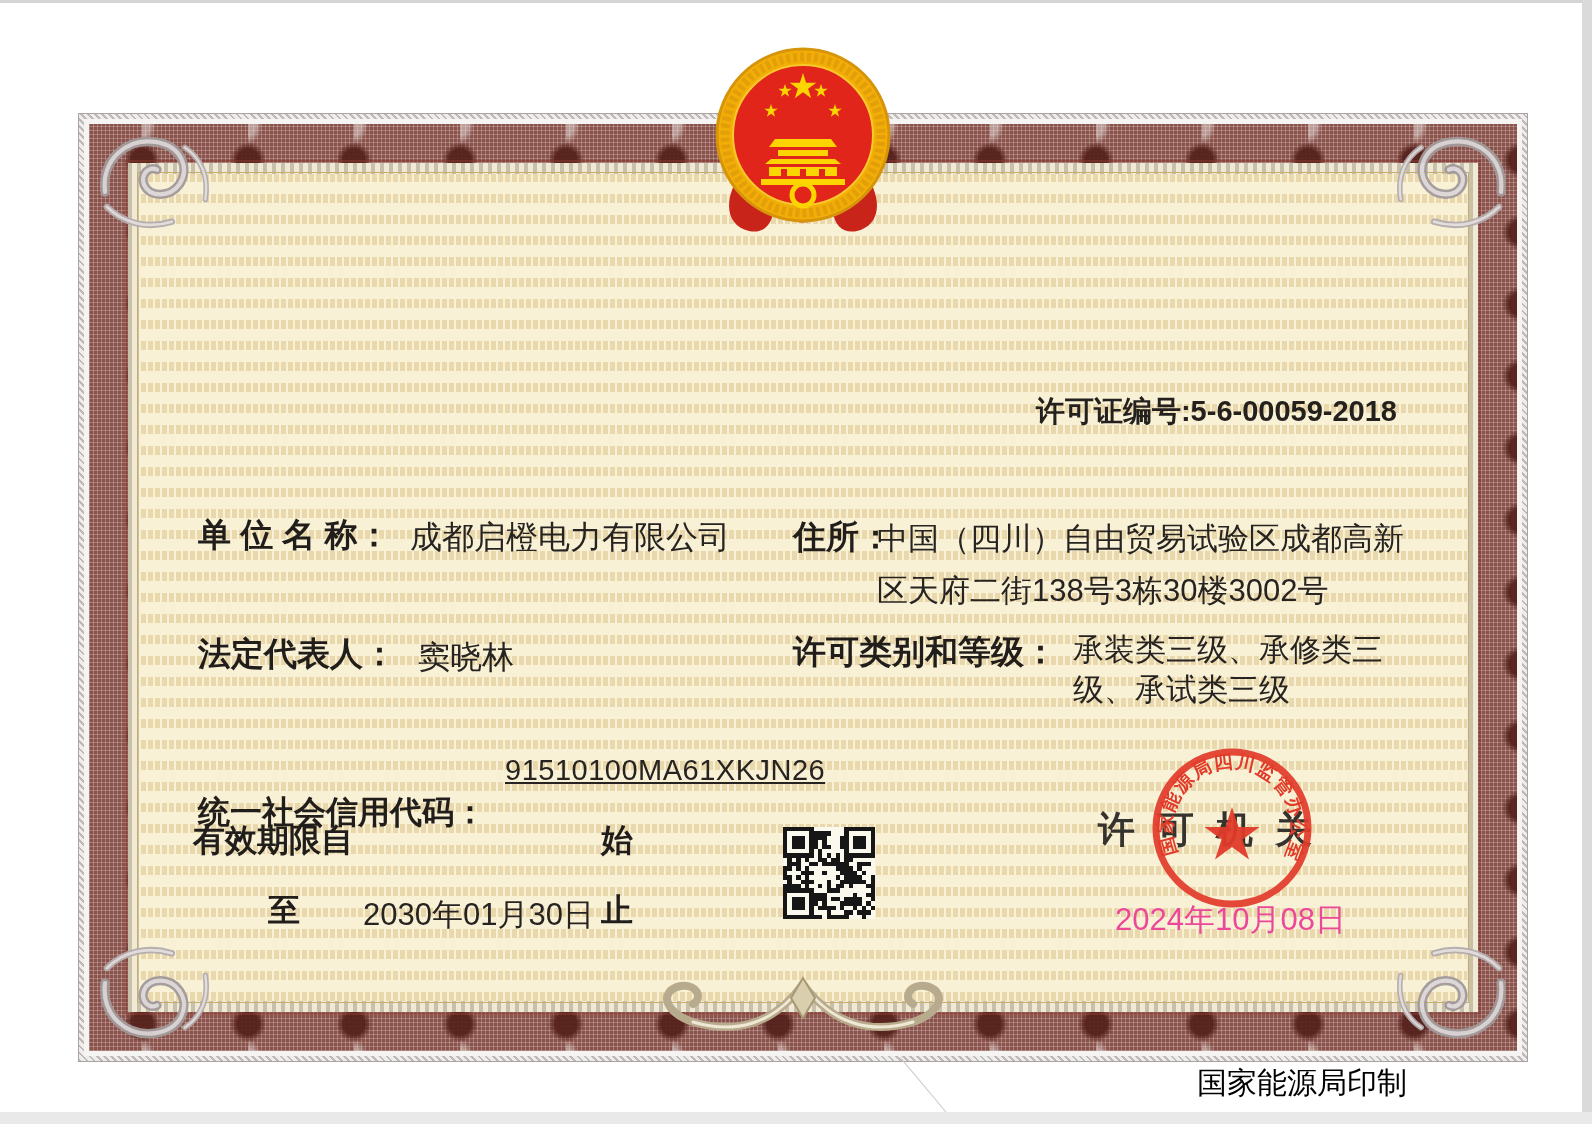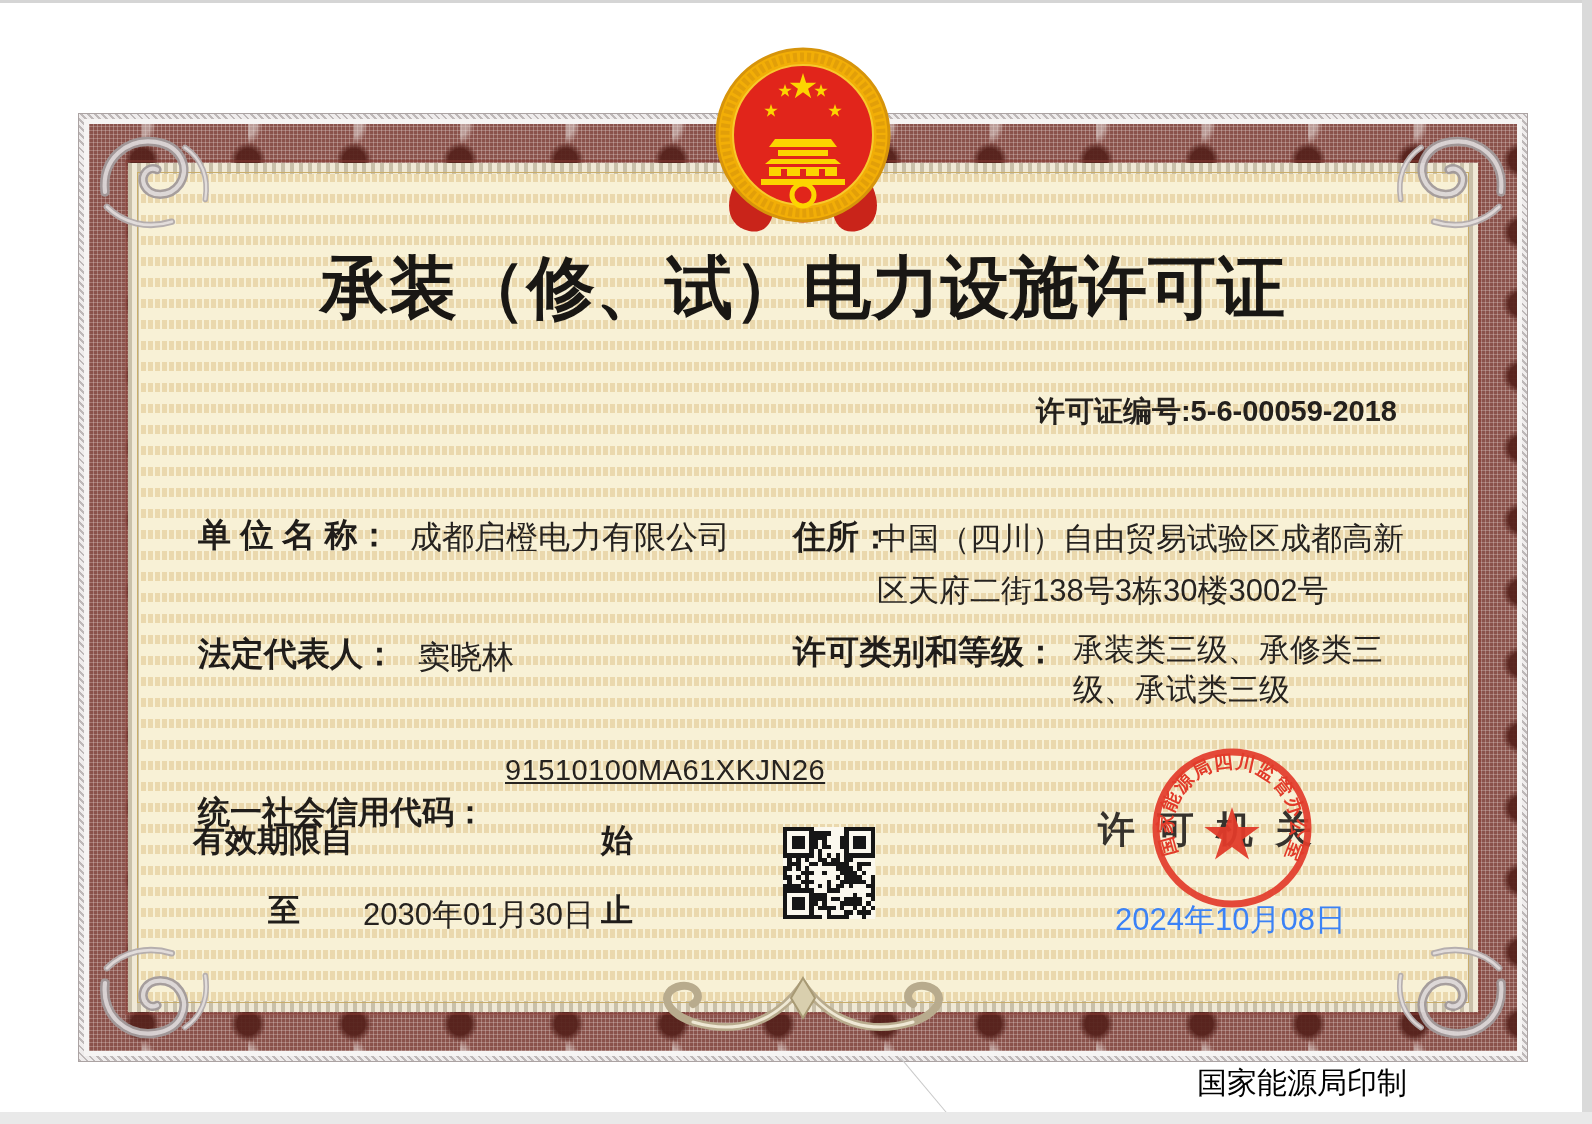--- a/index.html
+++ b/index.html
@@ -61,21 +61,21 @@
   .f-vt-v{left:285px;top:781px;font-size:31px;}
   .f-vt-s{left:523px;top:776px;font-size:32px;}
   
   #qr{position:absolute;left:705px;top:714px;width:92px;height:92px;background:#fbf8ee;
       display:grid;grid-template-columns:repeat(21,1fr);grid-auto-rows:1fr;}
   .qd{background:#161616;}
   
   .authority{left:928px;top:692px;width:420px;text-align:center;font-size:37px;font-weight:700;
              letter-spacing:22px;color:#36322d;white-space:nowrap;}
   .seal-svg{position:absolute;left:1066px;top:627px;width:176px;height:176px;}
-  .seal-date{left:1037px;top:786px;font-size:31px;color:#3b82f6;}
+  .seal-date{left:1037px;top:786px;font-size:31px;color:#ec4899;}
   
   .footer{position:absolute;left:1197px;top:1063px;font-size:30px;color:#000000;font-weight:500;}
   .strip-right{position:absolute;right:0;top:0;width:10px;height:100%;background:#dadada;}
   .strip-top{position:absolute;left:0;top:0;width:100%;height:3px;background:#d5d5d5;}
   .strip-bottom{position:absolute;left:0;top:1112px;width:100%;height:12px;background:#e9e9e9;}
   .crease{position:absolute;left:900px;top:1058px;width:1px;height:80px;background:#c9c9c9;
           transform:rotate(-40deg);transform-origin:top left;}
   .z2{z-index:2;} .z3{z-index:3;}
 </style>
 </head>
@@ -146,21 +146,20 @@
       <rect x="63" y="115" width="50" height="6" fill="#fcd500"></rect>
       <path d="M50,129 L126,129 L120,124 L56,124 Z" fill="#fcd500"></path>
       <rect x="54" y="132" width="68" height="9" fill="#fcd500"></rect>
       <rect x="66" y="134" width="6" height="7" fill="#e1251b"></rect>
       <rect x="85" y="134" width="6" height="7" fill="#e1251b"></rect>
       <rect x="104" y="134" width="6" height="7" fill="#e1251b"></rect>
       <rect x="46" y="144" width="84" height="6" fill="#fcd500"></rect>
       <circle cx="88" cy="160" r="11" fill="none" stroke="#fcd500" stroke-width="5"></circle>
     </svg>
 
-    <div class="t title z2">承装（修、试）电力设施许可证</div>
     <div class="t licno z2">
       <b>许可证编号:</b><span>5-6-00059-2018</span>
     </div>
 
     <div class="t lbl f-company-l z2">单 位 名 称：</div>
     <div class="t val f-company-v z2">成都启橙电力有限公司</div>
 
     <div class="t lbl f-addr-l z2">住所：</div>
     <div class="t val f-addr-v pre z2" style="white-space:pre-line">中国（四川）自由贸易试验区成都高新
 区天府二街138号3栋30楼3002号</div>

